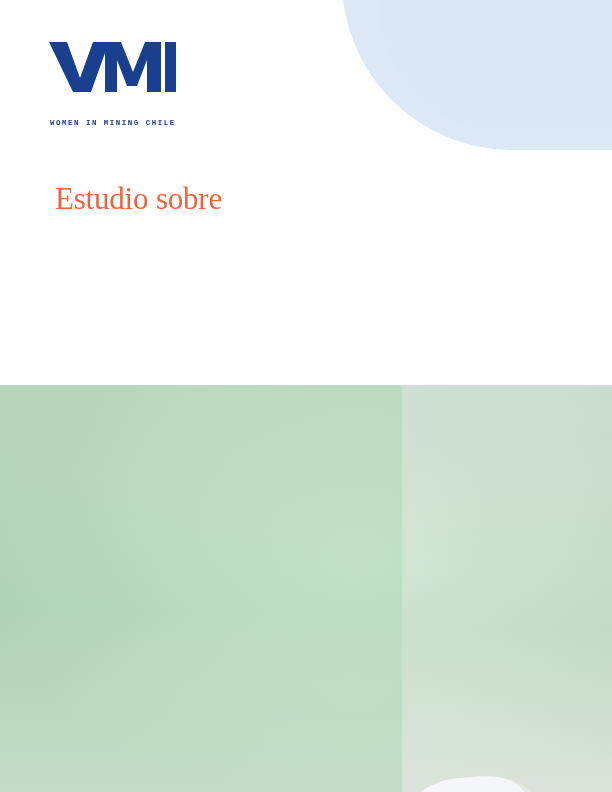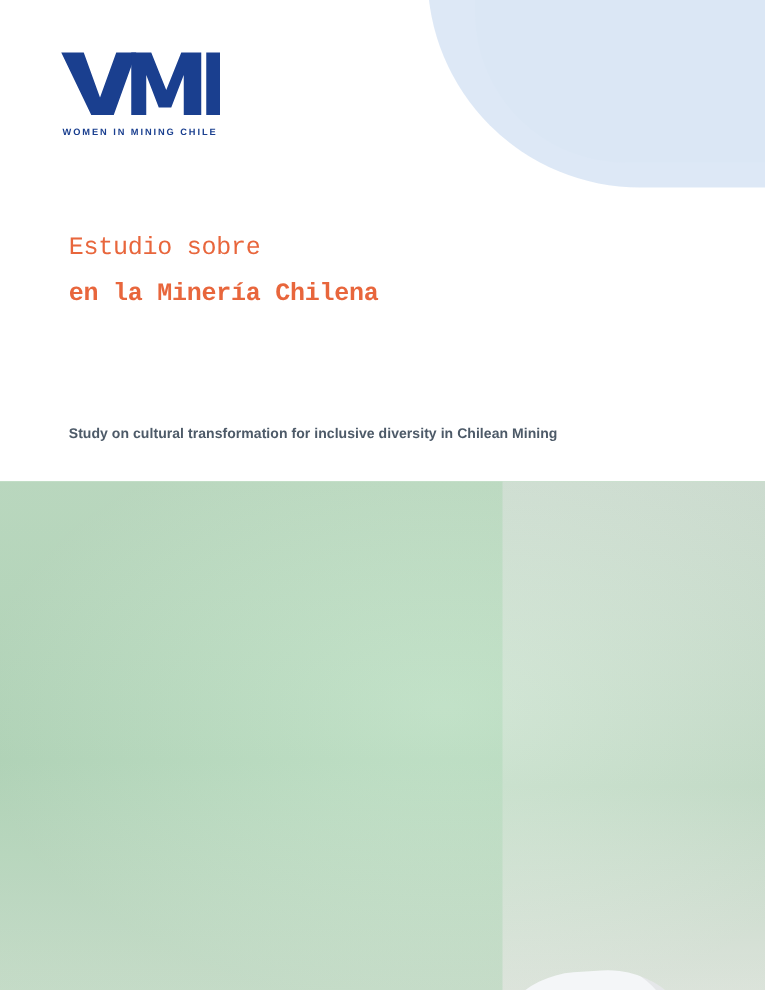--- a/index.html
+++ b/index.html
@@ -47,42 +47,42 @@
   .logo-block {
     position: absolute;
     left: 47px;
     top: 38px;
     width: 200px;
   }
   .logo-mark {
     display: block;
   }
   .logo-caption {
-    margin-top: 5px;
+    margin-top: 23px;
     margin-left: 3px;
     font-size: 7.4px;
     letter-spacing: 1.55px;
     color: #1a3f8f;
     font-weight: 700;
-    font-family: Liberation Sans, sans-serif;
+    font-family: Liberation Mono, monospace;
   }
 
   
   .title-block {
     position: absolute;
     left: 55px;
     top: 180px;
     width: 500px;
   }
   .title-line {
     color: #e8663c;
-    font-size: 20px;
+    font-size: 31px;
     line-height: 37px;
     letter-spacing: -0.2px;
-    font-family: Liberation Mono, monospace;
+    font-family: Liberation Serif, serif;
   }
   .title-line.light {
     font-weight: 400;
   }
   .title-line.bold {
     font-weight: 700;
   }
   .subtitle {
     position: absolute;
     left: 55px;
@@ -149,24 +149,22 @@
     <svg class="logo-mark" width="130" height="58" viewBox="0 0 130 58">
       <path d="M2 4 L20 4 L33 40 L46 4 L62 4 L44 54 L26 54 Z" fill="#1a3f8f"></path>
       <path d="M58 4 L74 4 L86 34 L98 4 L114 4 L114 54 L100 54 L100 22 L90 48 L80 48 L70 22 L70 54 L58 54 Z" fill="#1a3f8f"></path>
       <path d="M118 4 L129 4 L129 54 L118 54 Z" fill="#1a3f8f"></path>
     </svg>
     <div class="logo-caption">WOMEN IN MINING CHILE</div>
   </div>
 
   <div class="title-block">
     <div class="title-line light">Estudio sobre</div>
-    <div class="title-line bold">en la Minería Chilena</div>
   </div>
 
-  <div class="subtitle">Study on cultural transformation for inclusive diversity in Chilean Mining</div>
 
   <div class="photo">
     <div class="photo-bg"></div>
     <div class="photo-sky-right"></div>
 
     <div class="fig w4-helmet"></div>
 
     <div class="photo-grade"></div>
   </div>
 

